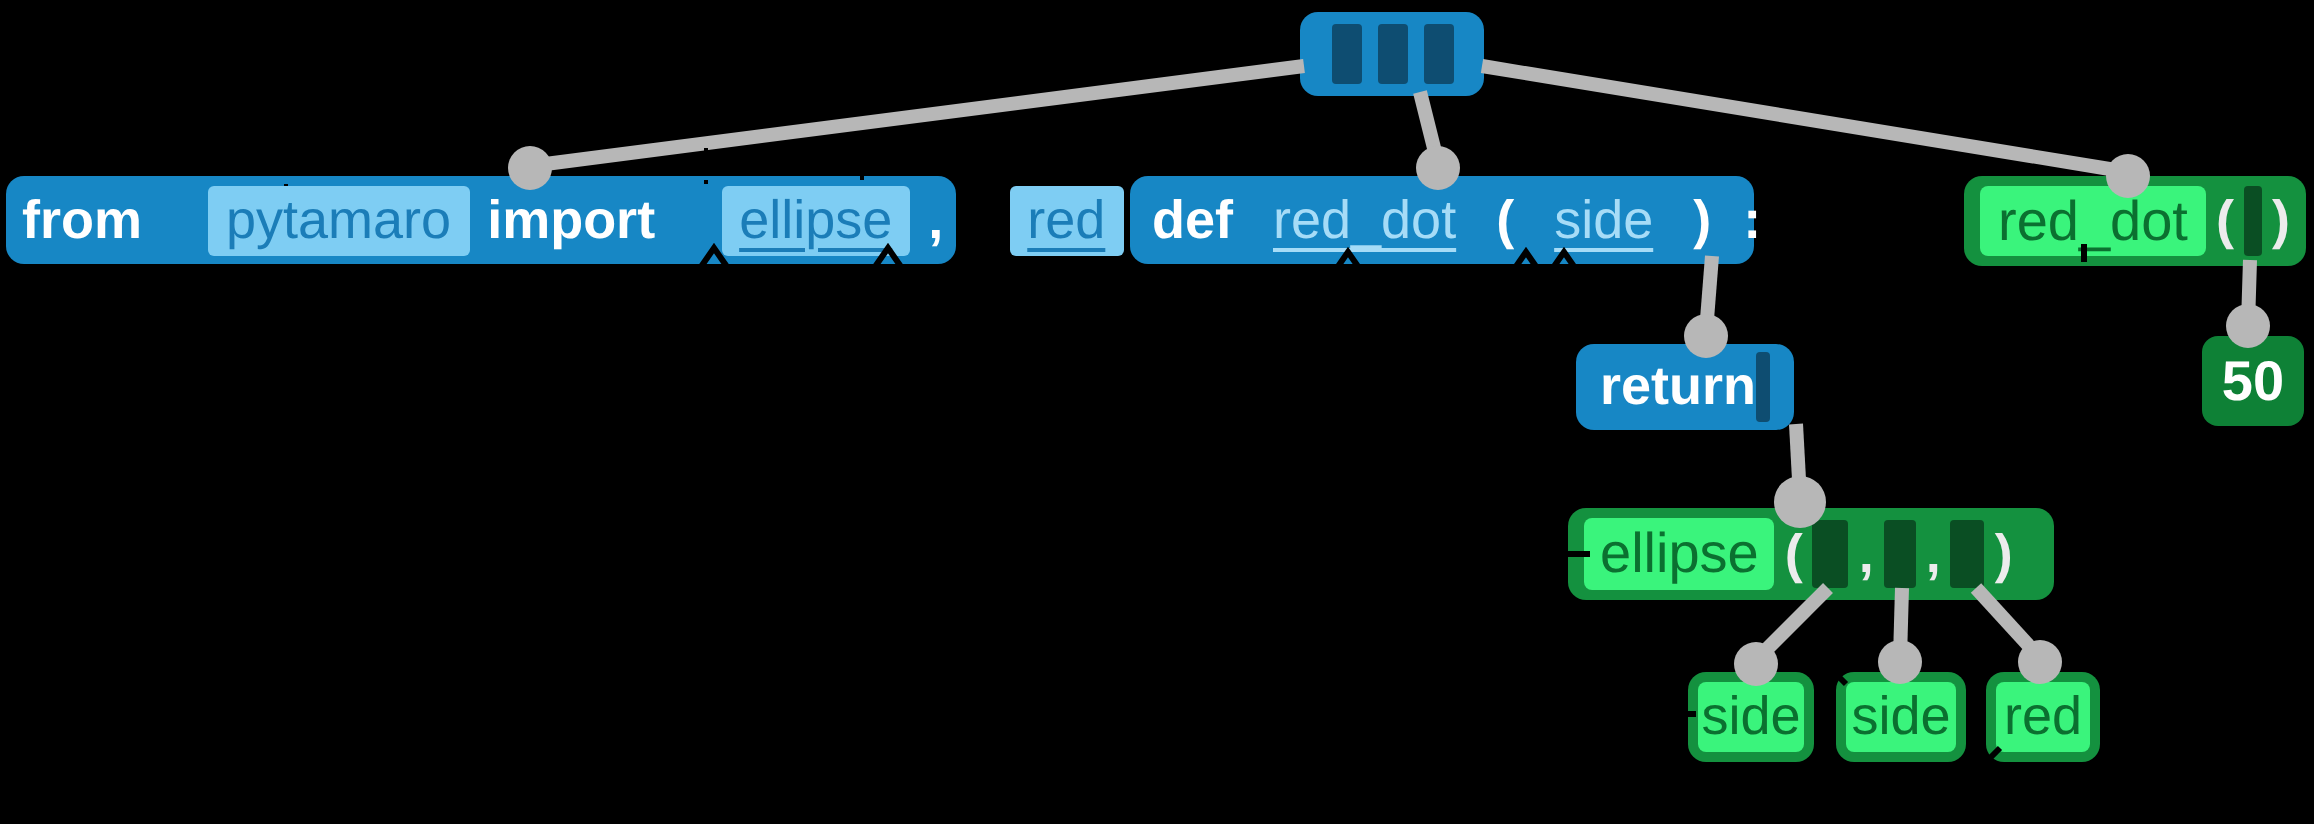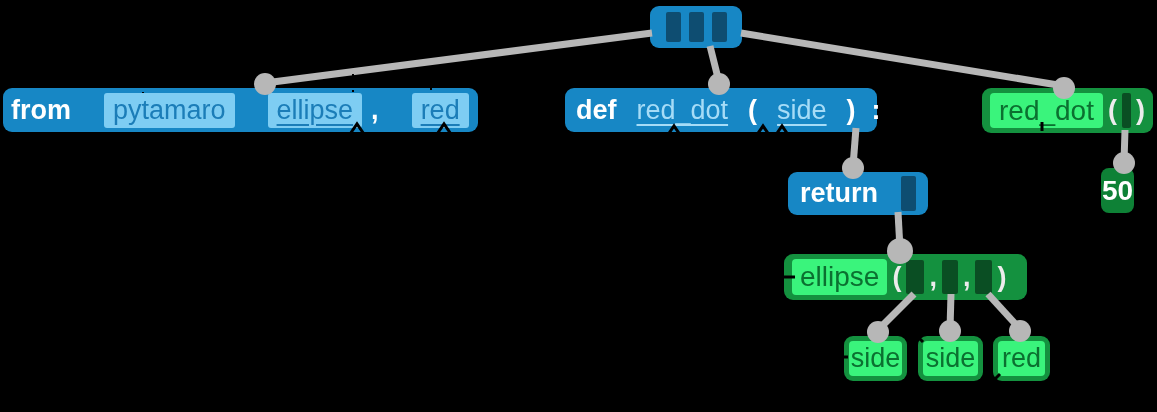--- a/index.html
+++ b/index.html
@@ -47,20 +47,21 @@
 
   <div class="block blue" style="left:650px;top:6px;width:92px;height:42px;justify-content:center;gap:8px;">
     <div class="slot-blue" style="width:15px;height:30px;"></div>
     <div class="slot-blue" style="width:15px;height:30px;"></div>
     <div class="slot-blue" style="width:15px;height:30px;"></div>
   </div>
 
   <div class="block blue" style="left:3px;top:88px;width:475px;height:44px;padding:0 8px;gap:9px;">
     <span class="kw">from</span>
     <span class="pill">pytamaro</span>
+    <span class="kw">import</span>
     <span class="pill ul">ellipse</span>
     <span class="punct-blue">,</span>
     <span class="pill ul">red</span>
   </div>
 
   <div class="block blue" style="left:565px;top:88px;width:312px;height:44px;padding:0 11px;gap:20px;">
     <span class="kw">def</span>
     <span class="argname ul">red_dot</span>
     <span class="punct-blue">(</span>
     <span class="argname ul">side</span>
@@ -69,26 +70,26 @@
     <div class="slot-blue" style="width:17px;height:36px;"></div>
   </div>
 
   <div class="block green" style="left:982px;top:88px;width:171px;height:45px;padding:0 8px;gap:5px;">
     <div class="greenlabel" style="height:35px;padding:0 9px;font-size:28px;">red_dot</div>
     <span class="punct-green">(</span>
     <div class="slot-green" style="width:16px;height:35px;"></div>
     <span class="punct-green">)</span>
   </div>
 
-  <div class="block blue" style="left:788px;top:172px;width:140px;height:43px;padding:0 12px;justify-content:space-between;">
+  <div class="block blue" style="left:788px;top:172px;width:109px;height:43px;padding:0 12px;justify-content:space-between;">
     <span class="kw">return</span>
     <div class="slot-blue" style="width:15px;height:35px;"></div>
   </div>
 
-  <div class="lit-block" style="left:1101px;top:168px;width:33px;height:45px;">
+  <div class="lit-block" style="left:1101px;top:168px;width:51px;height:45px;">
     <span>50</span>
   </div>
 
   <div class="block green" style="left:784px;top:254px;width:243px;height:46px;padding:0 8px;gap:5px;">
     <div class="greenlabel" style="height:36px;padding:0 8px;font-size:28px;">ellipse</div>
     <span class="punct-green">(</span>
     <div class="slot-green" style="width:18px;height:34px;"></div>
     <span class="punct-green">,</span>
     <div class="slot-green" style="width:16px;height:34px;"></div>
     <span class="punct-green">,</span>

